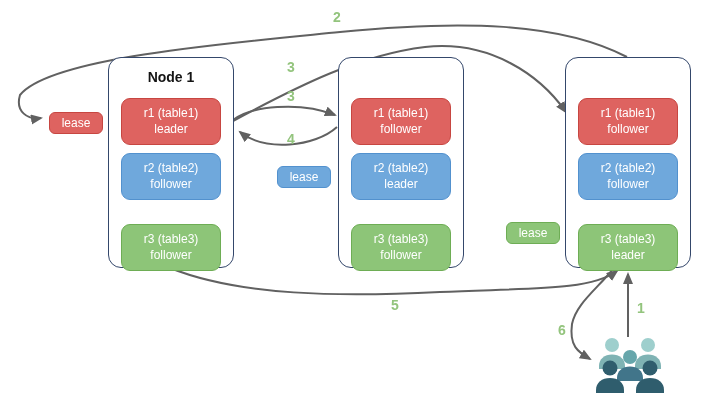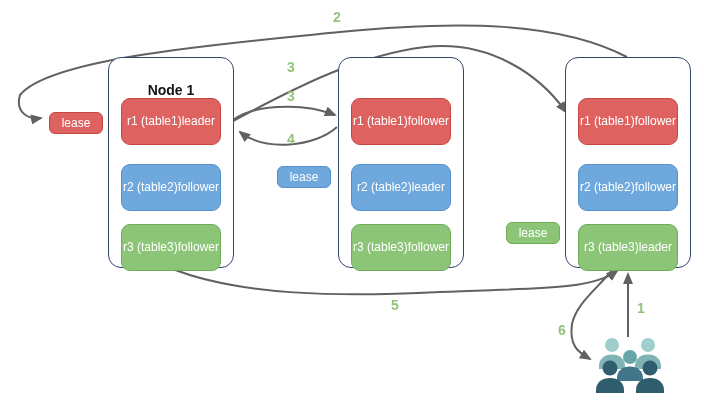--- a/index.html
+++ b/index.html
@@ -6,29 +6,29 @@
   .canvas{
     position:relative;width:704px;height:405px;background:#ffffff;
     font-family:"Liberation Sans",sans-serif;overflow:hidden;
   }
   .arrow-layer{position:absolute;left:0;top:0;width:704px;height:405px;}
   .node{
     position:absolute;top:57px;width:126px;height:211px;background:#ffffff;
     border:1.5px solid #34476b;border-radius:13px;box-sizing:border-box;
   }
   .node-title{
-    text-align:center;margin-top:24px;font-weight:bold;font-size:14px;color:#141414;
+    text-align:center;margin-top:11px;font-weight:bold;font-size:14px;color:#141414;
   }
   .replica{
     position:absolute;left:12px;right:12px;height:47px;border-radius:9px;
-    color:#ffffff;font-size:12px;display:flex;flex-direction:row;
+    color:#ffffff;font-size:12px;display:flex;flex-direction:column;
     align-items:center;justify-content:center;line-height:1.3;box-sizing:border-box;
     text-align:center;
   }
-  .replica.pos1{top:40px}.replica.pos2{top:106px}.replica.pos3{top:166px}
+  .replica.pos1{top:40px}.replica.pos2{top:95px}.replica.pos3{top:166px}
   .fill-red{background:#de6360;border:1px solid #c74641;}
   .fill-blue{background:#6fa8dc;border:1px solid #5291ce;}
   .fill-green{background:#8dc578;border:1px solid #6ead55;}
   .lease{
     position:absolute;width:54px;height:22px;border-radius:6px;color:#ffffff;
     font-size:12px;display:flex;align-items:center;justify-content:center;
     box-sizing:border-box;
   }
   .step{
     position:absolute;color:#93c47d;font-weight:bold;font-size:14px;

